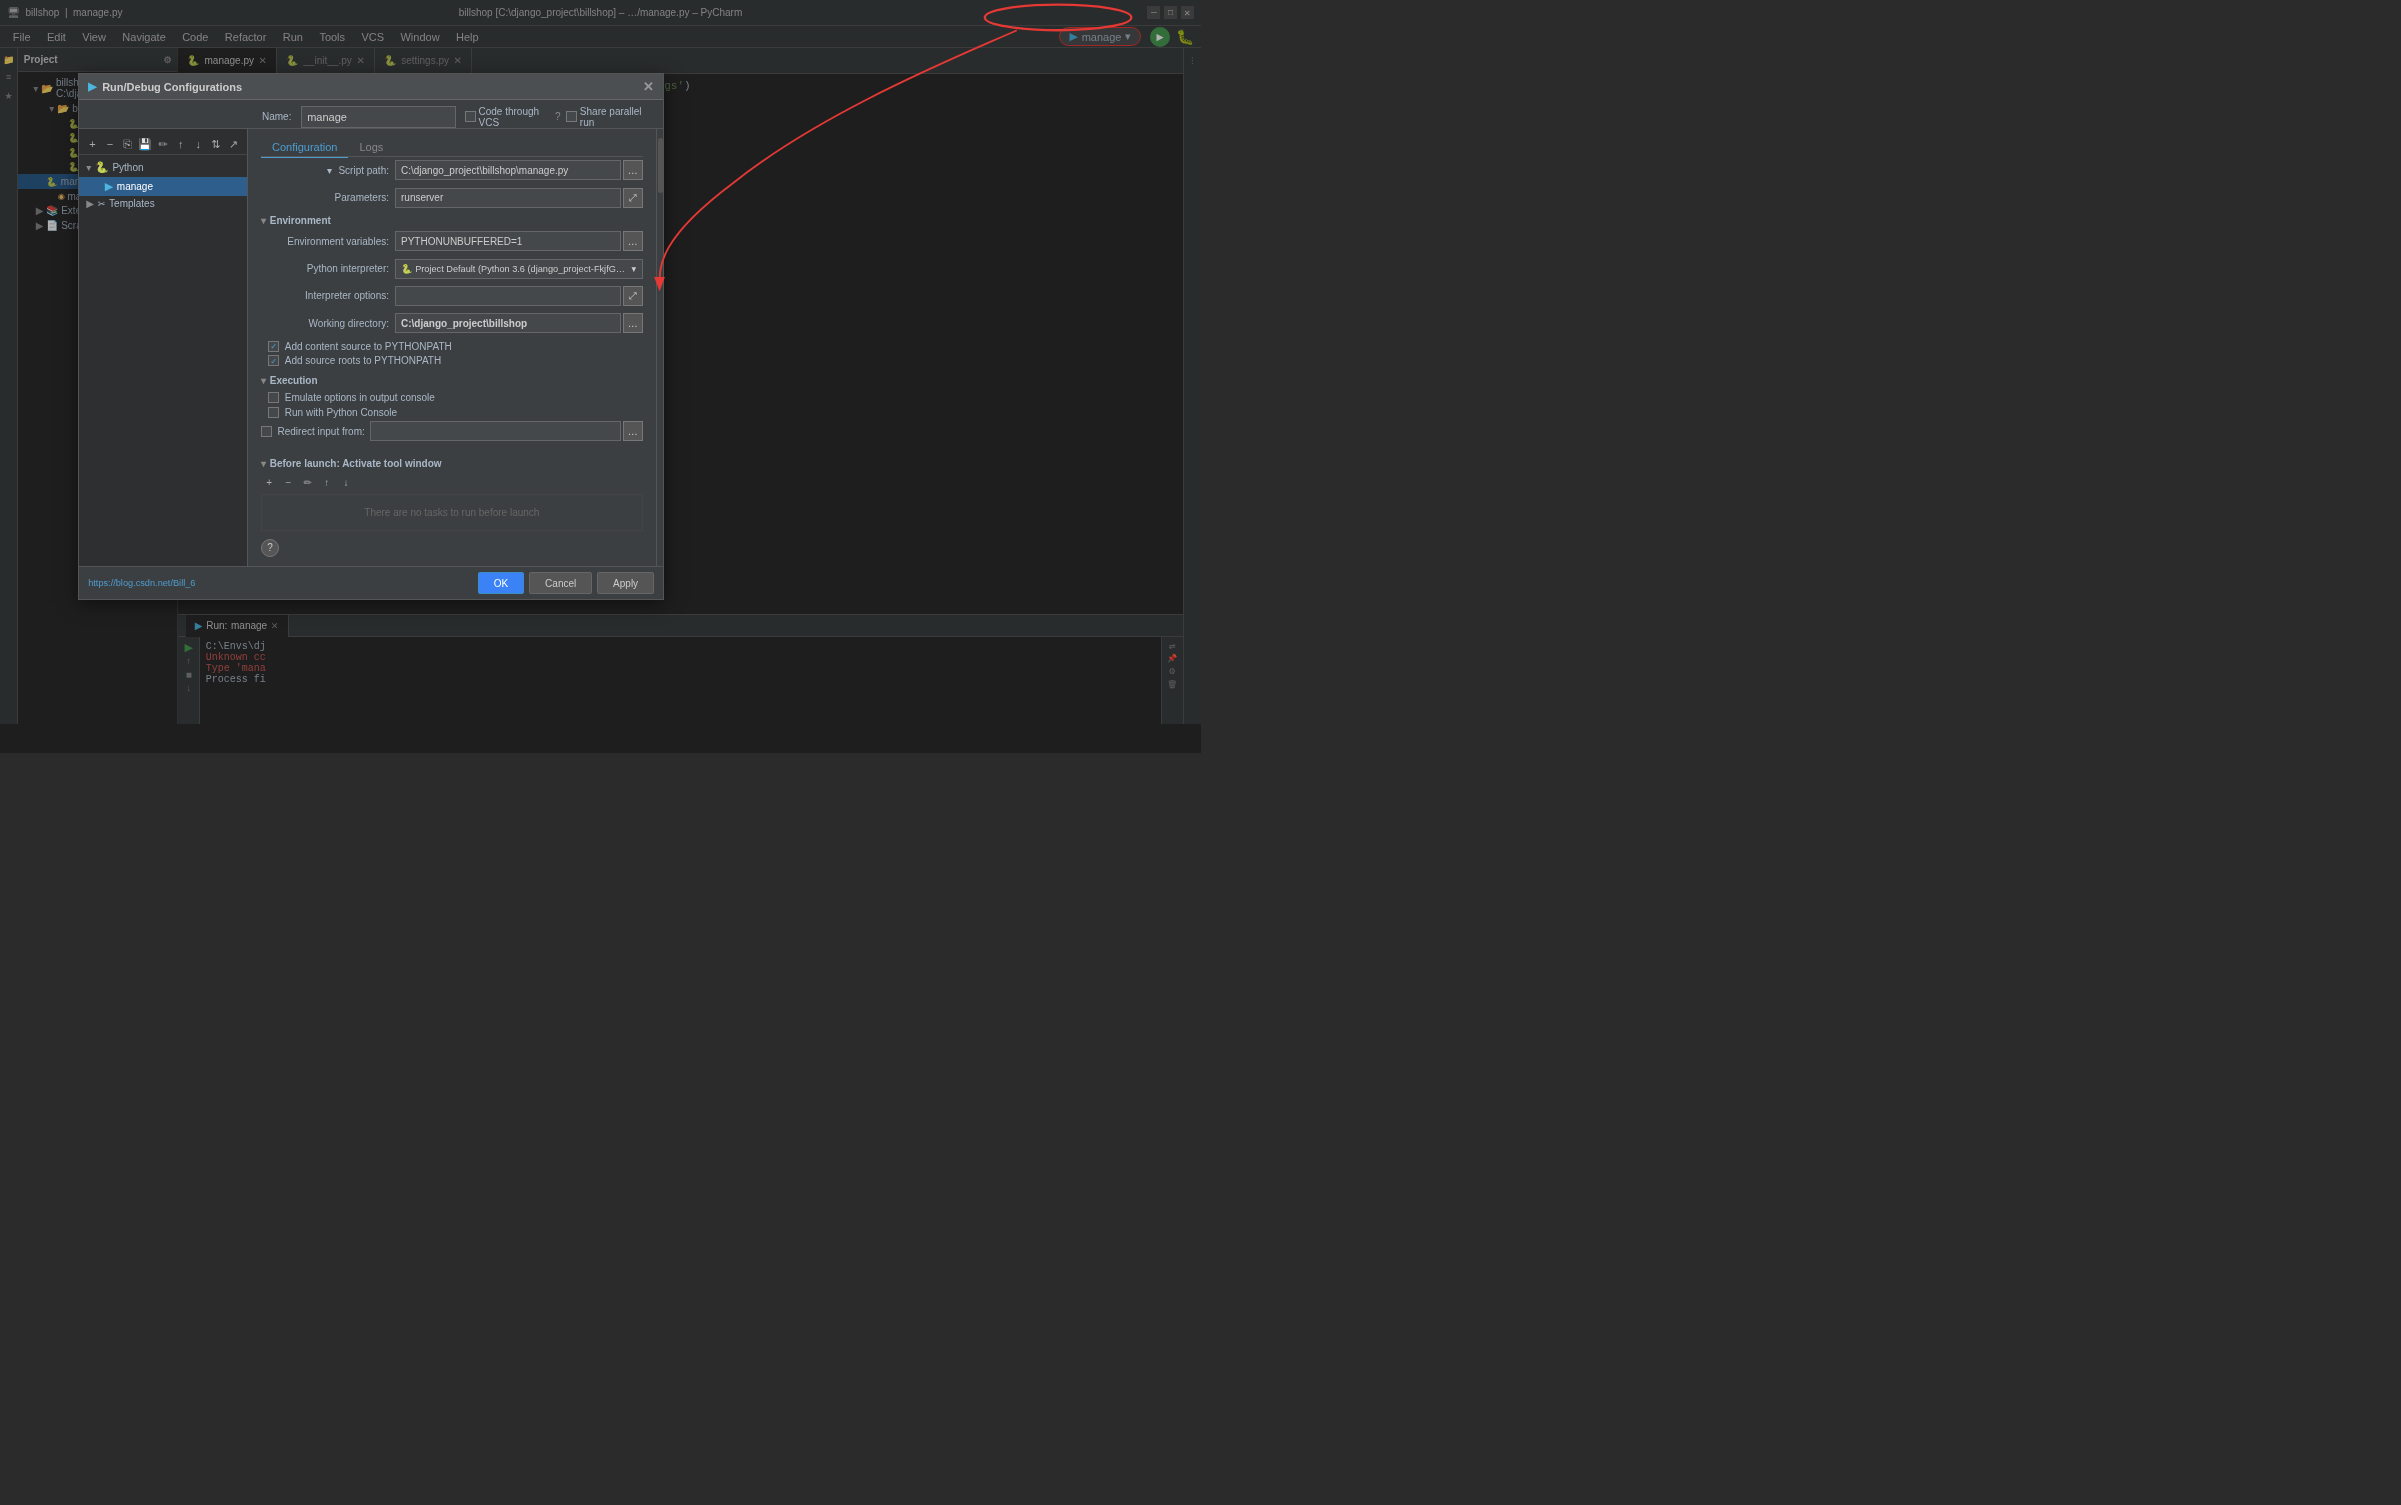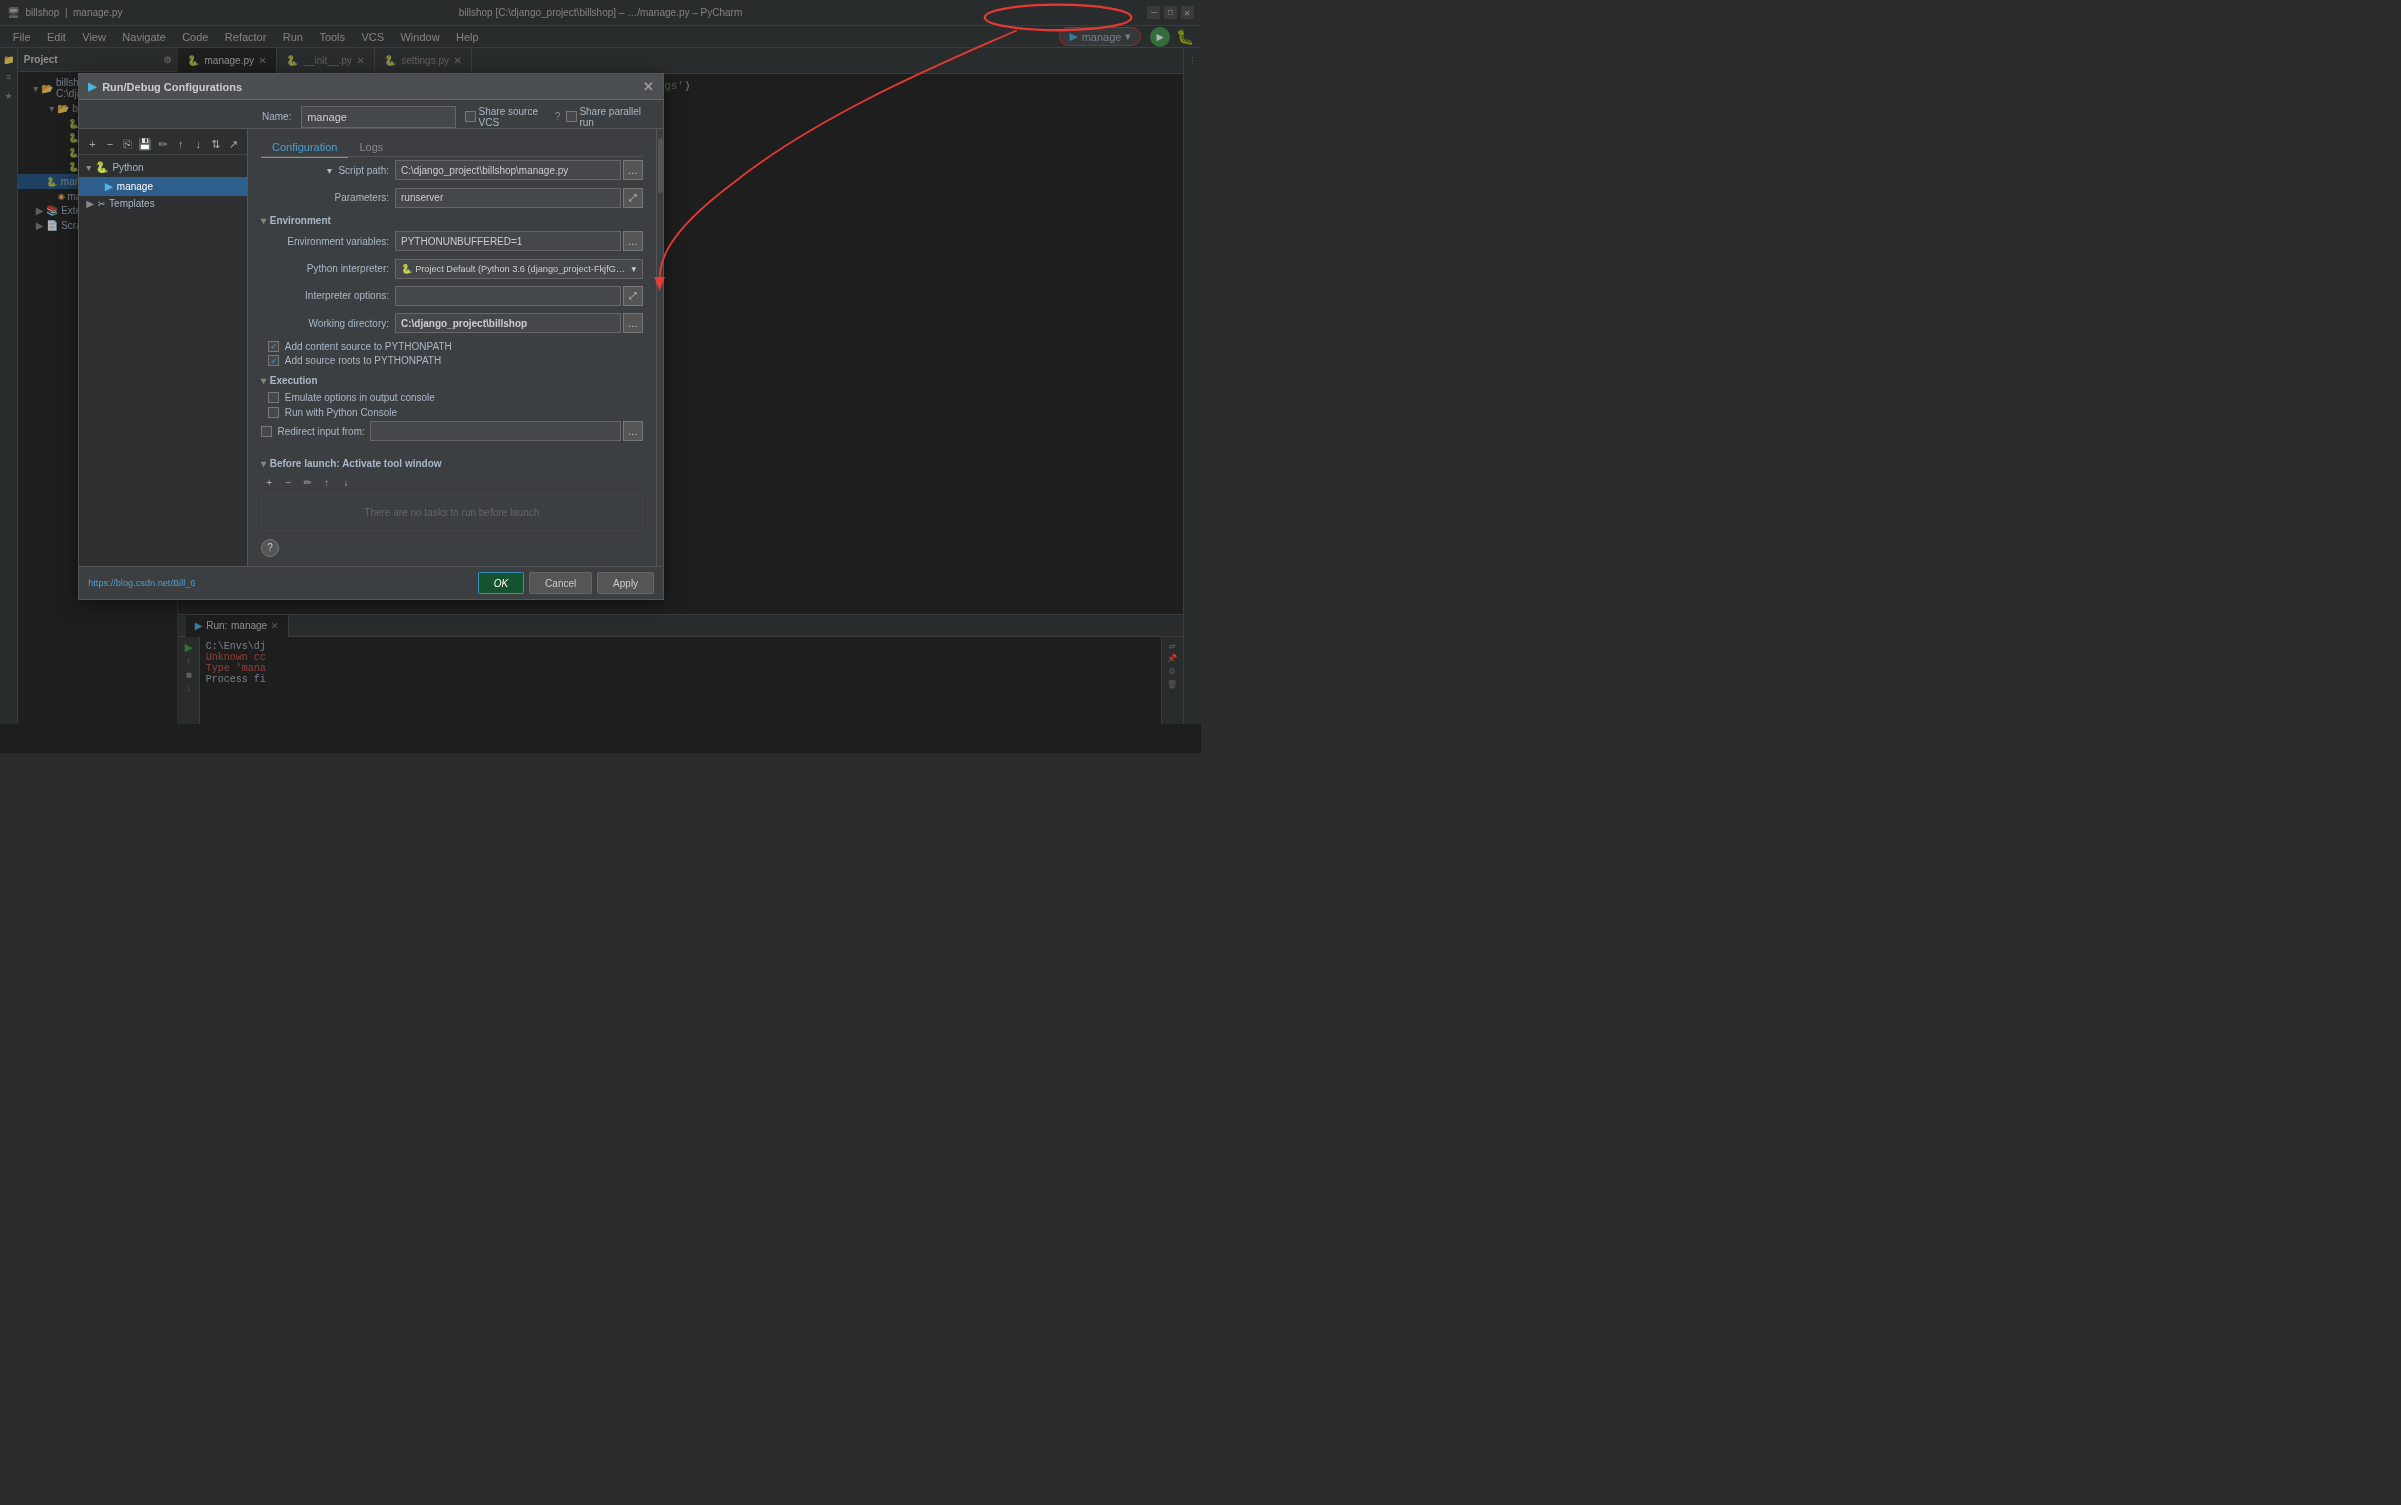--- a/index.html
+++ b/index.html
@@ -518,24 +518,23 @@
       gap: 5.5px;
     }
     .footer-btn {
       height: 22px;
       padding: 0 14.7px;
       font-size: 10px;
       cursor: pointer;
       border-radius: 1.8px;
     }
     .btn-ok {
-      background: #14532d;
+      background: #3b82f6;
       border: 0.9px solid #3d8dc1;
       color: white;
-      font-style: italic;
     }
     .btn-cancel {
       background: #555;
       border: 0.9px solid #666;
       color: #ccc;
     }
     .btn-apply {
       background: #555;
       border: 0.9px solid #666;
       color: #ccc;
@@ -779,21 +778,21 @@
       <span>Run/Debug Configurations</span>
       <span class="modal-close">✕</span>
     </div>
 
     <div style="display:flex; align-items:center; gap:9.2px; padding:5.5px 13px 0 183px; font-size:10px; background:#3c3f41; border-bottom:0.9px solid #555;">
       <span>Name:</span>
       <input class="modal-input" style="width: 183px;" value="manage">
       <div style="display:flex; align-items:center; gap:5.5px; margin-left:auto;">
         <div style="display:flex; align-items:center; gap:2.7px;">
           <div class="cb"></div>
-          <span>Share source VCS</span>
+          <span>Code through VCS</span>
           <span style="color:#888; cursor:pointer;">?</span>
         </div>
         <div style="display:flex; align-items:center; gap:2.7px;">
           <div class="cb"></div>
           <span>Share parallel run</span>
         </div>
       </div>
     </div>
 
     <div class="modal-body">

